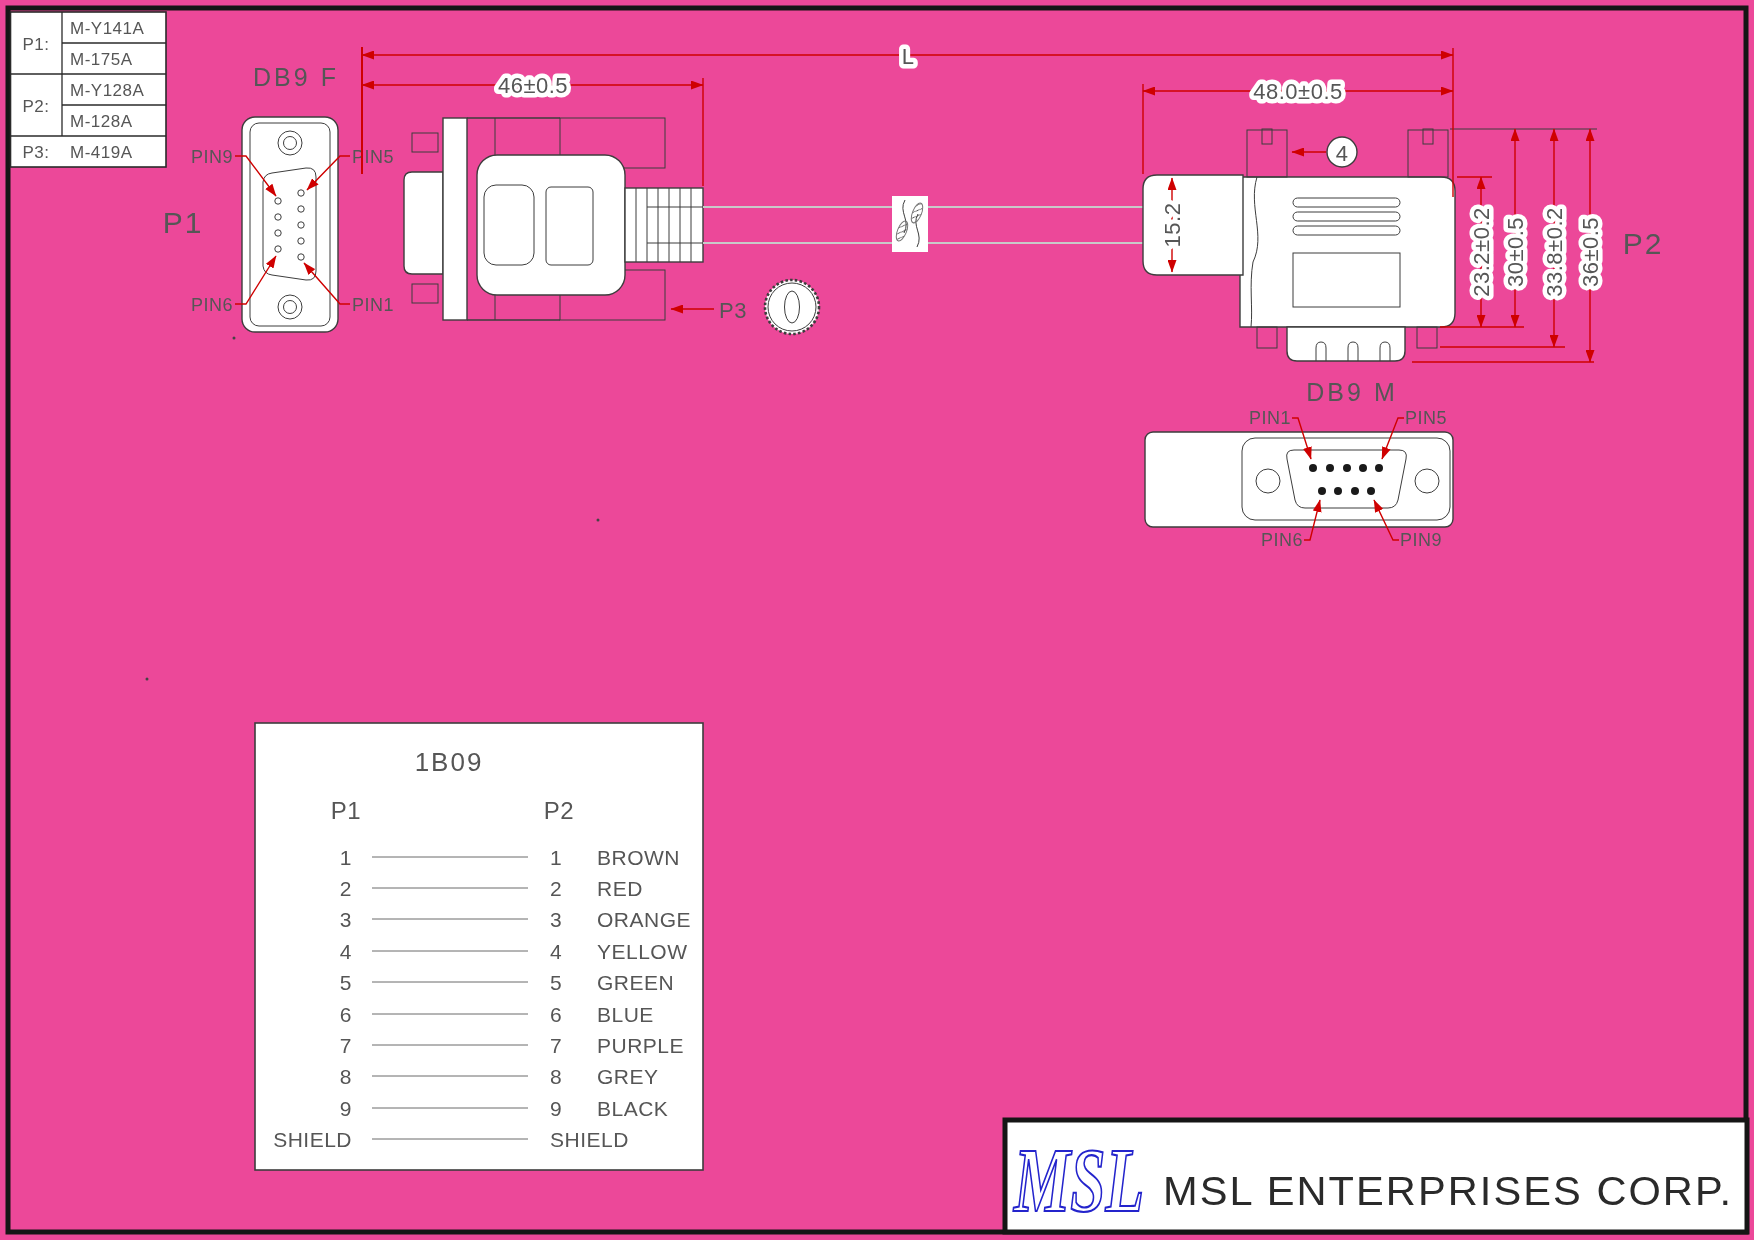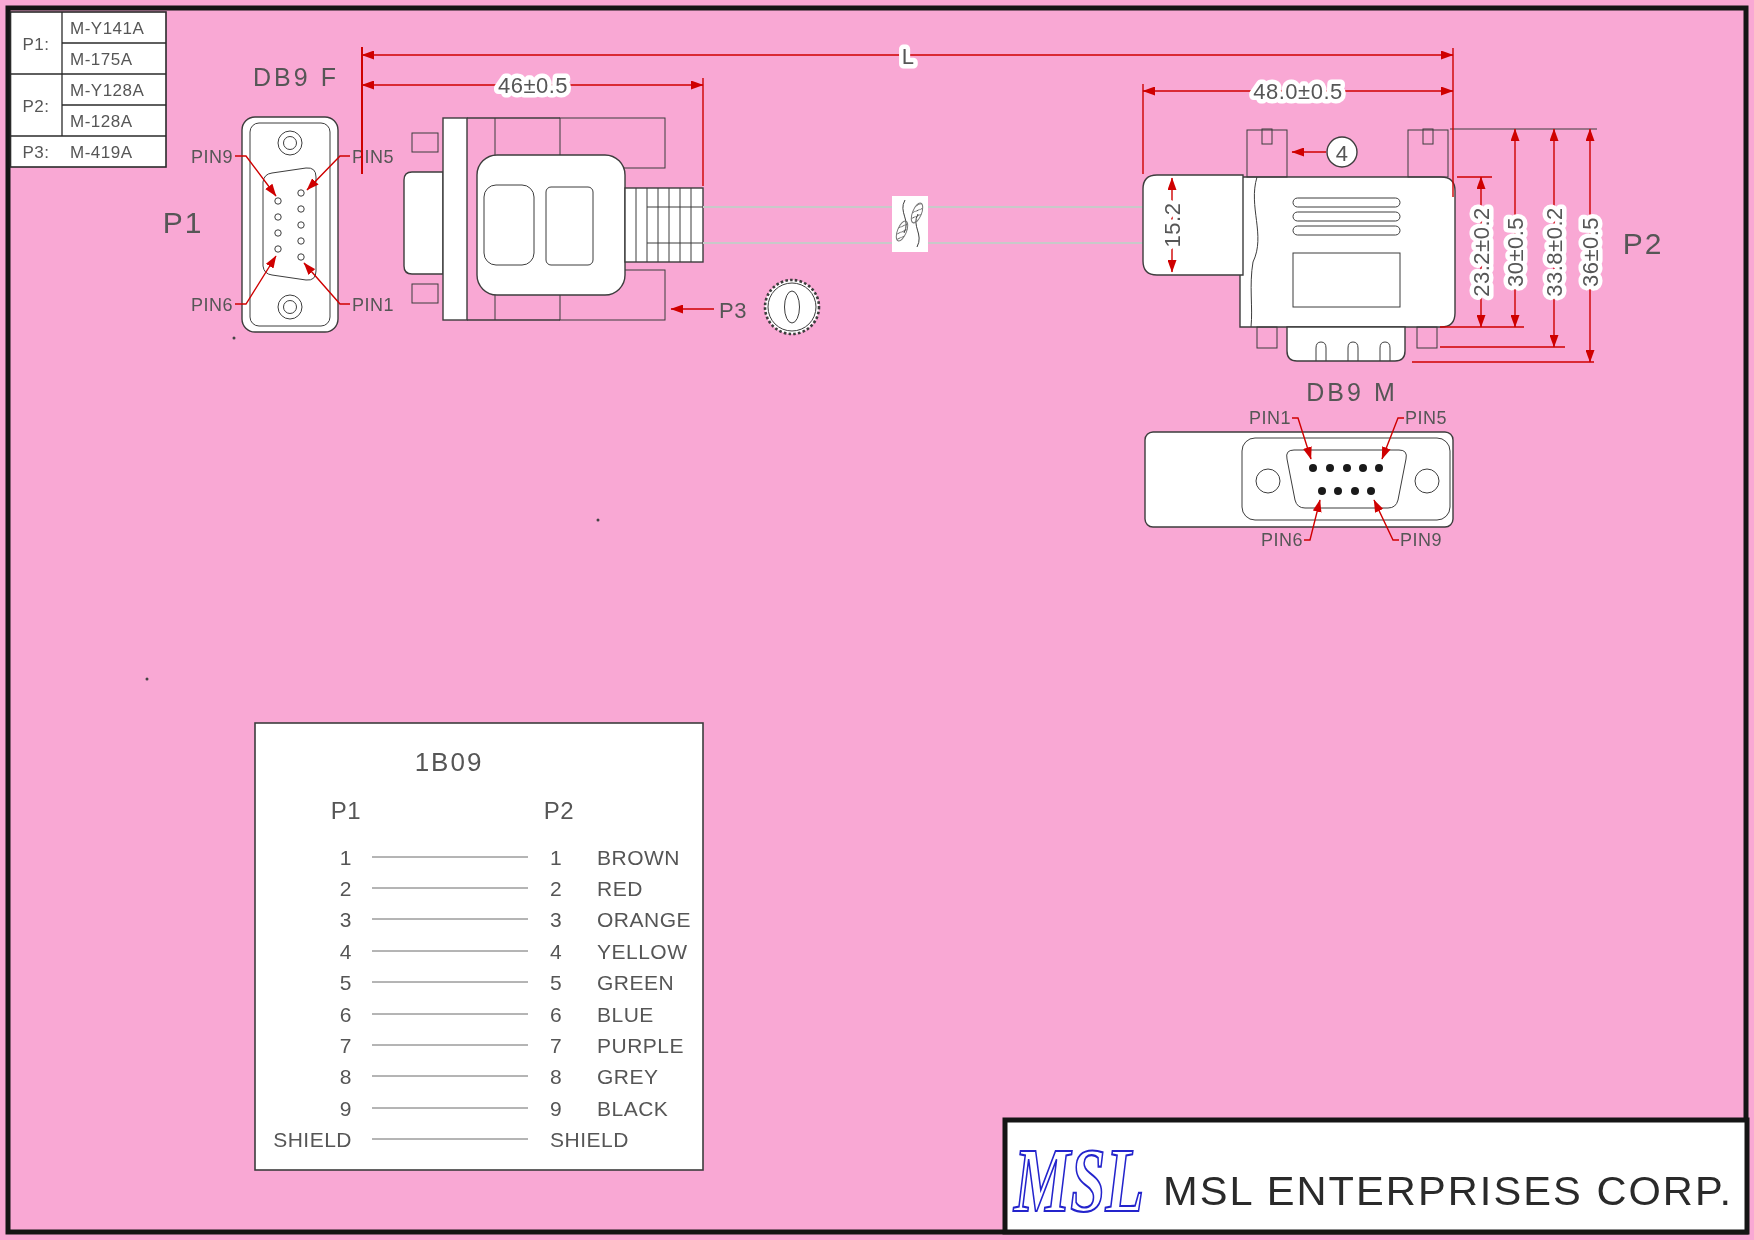--- a/index.html
+++ b/index.html
@@ -1,16 +1,16 @@
 <!DOCTYPE html>
 <html><head>
 <meta charset="utf-8">
 <style>
   html,body{margin:0;padding:0;background:#ffffff;}
-  .page{position:relative;width:1754px;height:1240px;background:#f9a8d4;overflow:hidden;}
+  .page{position:relative;width:1754px;height:1240px;background:#ec4899;overflow:hidden;}
   svg{display:block;}
   .t{font-family:"Liberation Sans",sans-serif;fill:#565656;letter-spacing:0.5px;}
   .c{dominant-baseline:central;}
   .halo{paint-order:stroke;stroke:#ffffff;stroke-width:9px;stroke-linejoin:round;}
   .ln{stroke:#3d3d3d;stroke-width:1.4;fill:none;}
   .lnt{stroke:#3d3d3d;stroke-width:1;fill:none;}
   .lnw{stroke:#3d3d3d;stroke-width:1.4;fill:#ffffff;}
   .red{stroke:#cf0000;stroke-width:1.4;fill:none;}
   .rede{stroke:#cf0000;stroke-width:2;fill:none;}
   .cable{stroke:#c9c9c9;stroke-width:2;fill:none;}

